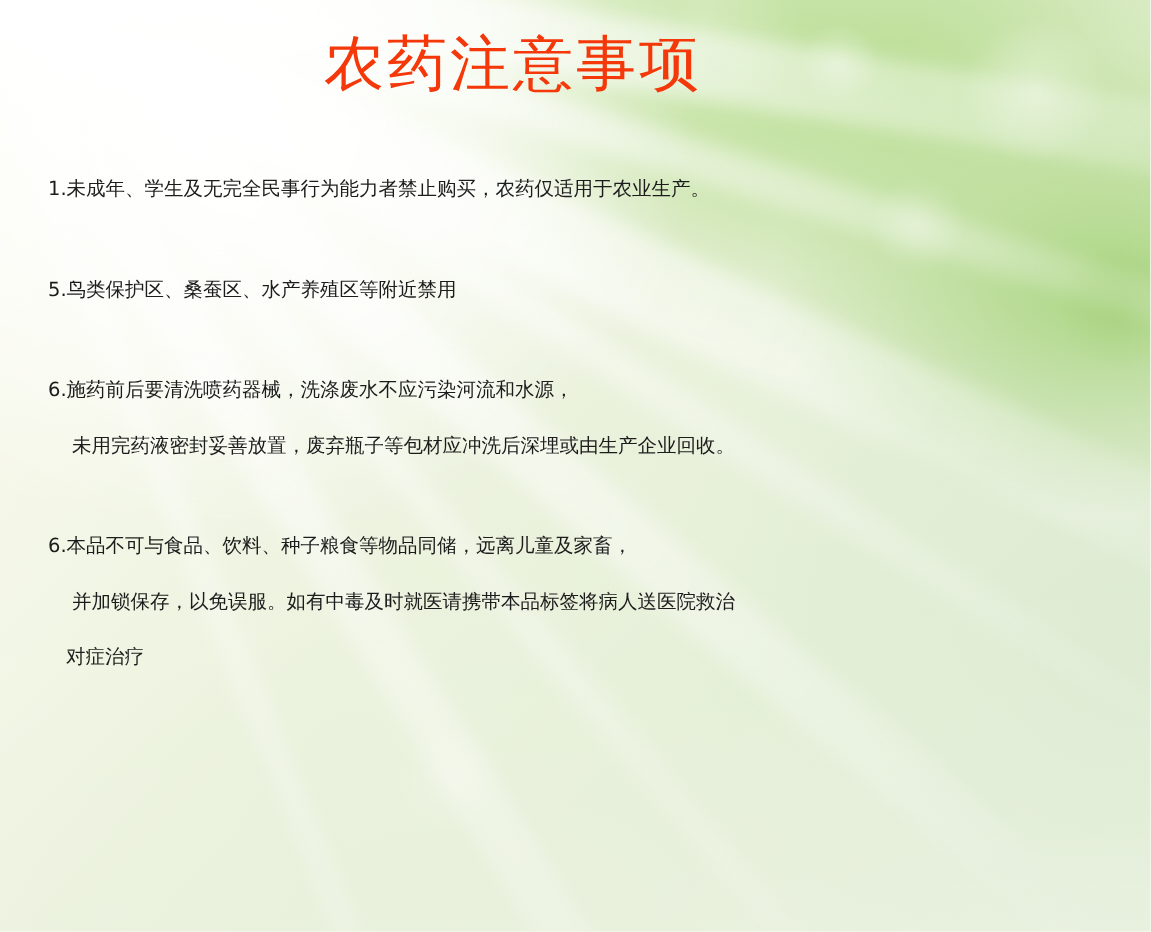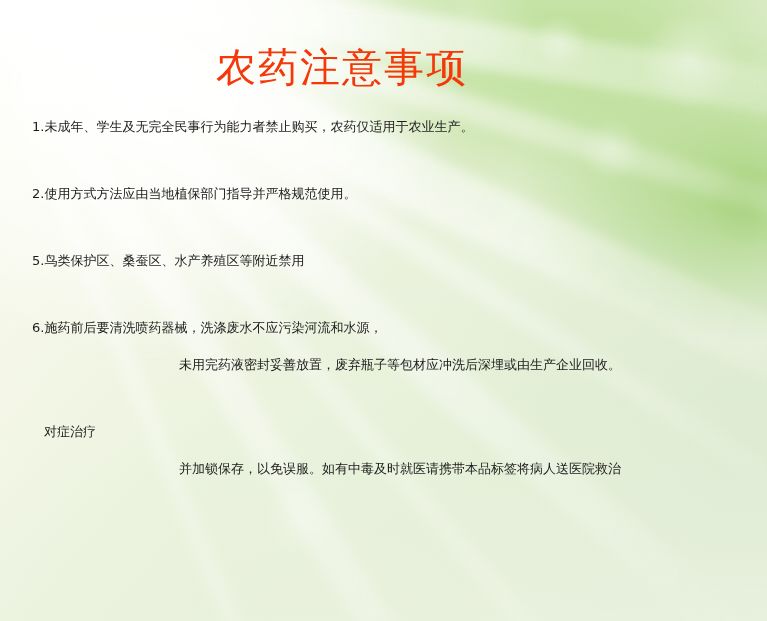--- a/index.html
+++ b/index.html
@@ -85,21 +85,21 @@
   
   .content {
     position: relative;
     z-index: 5;
     width: 767px;
     height: 621px;
   }
 
   .poster-title {
     position: absolute;
-    top: 44px;
+    top: 20px;
     left: 0;
     width: 684px;
     text-align: center;
     font-size: 40px;
     line-height: 46px;
     letter-spacing: 2px;
     font-weight: 400;
     color: #f4380a;
   }
 
@@ -111,21 +111,21 @@
   }
 
   .notice-item {
     margin-bottom: 30px;
     color: #1c1c1c;
     font-size: 13px;
     line-height: 37px;
     white-space: nowrap;
   }
   .notice-item .ln { display: block; }
-  .notice-item .ln.indent1 { padding-left: 16px; text-align: center; }
+  .notice-item .ln.indent1 { padding-left: 16px; }
   .notice-item .ln.indent2 { padding-left: 12px; }
 </style>
 </head>
 <body>
 
 <div id="poster">
 
   <div class="bg-layer bg-base"></div>
   <div class="bg-layer bg-bokeh"></div>
 
@@ -146,34 +146,32 @@
   <div class="content">
 
     <div class="poster-title">农药注意事项</div>
 
     <div class="notice-list">
 
       <div class="notice-item">
         <span class="ln">1.未成年、学生及无完全民事行为能力者禁止购买，农药仅适用于农业生产。</span>
       </div>
 
-      <div class="notice-item">
-        <span class="ln">2.使用方式方法应由当地植保部门指导并严格规范使用。</span>
-      </div>
 
 
       <div class="notice-item">
         <span class="ln">5.鸟类保护区、桑蚕区、水产养殖区等附近禁用</span>
       </div>
 
       <div class="notice-item">
         <span class="ln">6.施药前后要清洗喷药器械，洗涤废水不应污染河流和水源，</span>
         <span class="ln indent1">未用完药液密封妥善放置，废弃瓶子等包材应冲洗后深埋或由生产企业回收。</span>
       </div>
 
       <div class="notice-item">
+        <span class="ln">6.本品不可与食品、饮料、种子粮食等物品同储，远离儿童及家畜，</span>
+        <span class="ln indent1">并加锁保存，以免误服。如有中毒及时就医请携带本品标签将病人送医院救治</span>
         <span class="ln indent2">对症治疗</span>
-        <span class="ln indent1">并加锁保存，以免误服。如有中毒及时就医请携带本品标签将病人送医院救治</span>
       </div>
 
     </div>
   </div>
 </div>
 
 </body></html>

